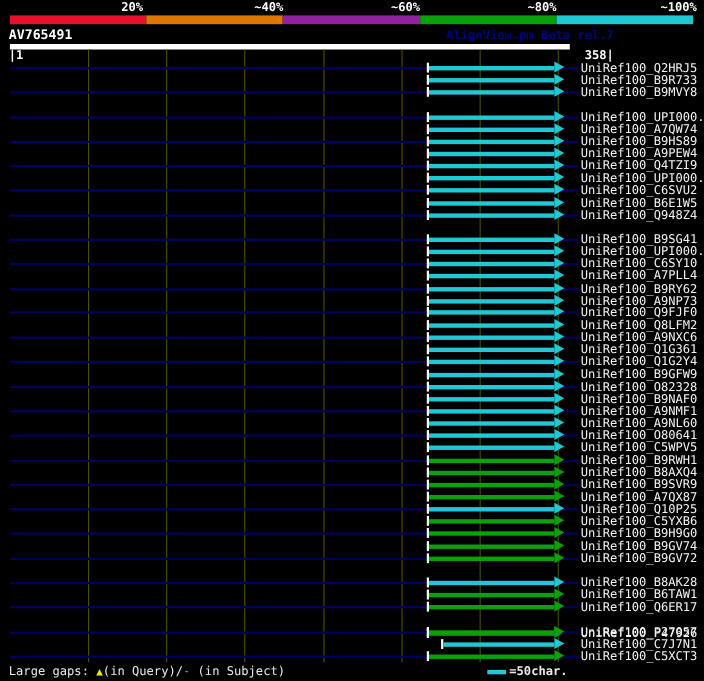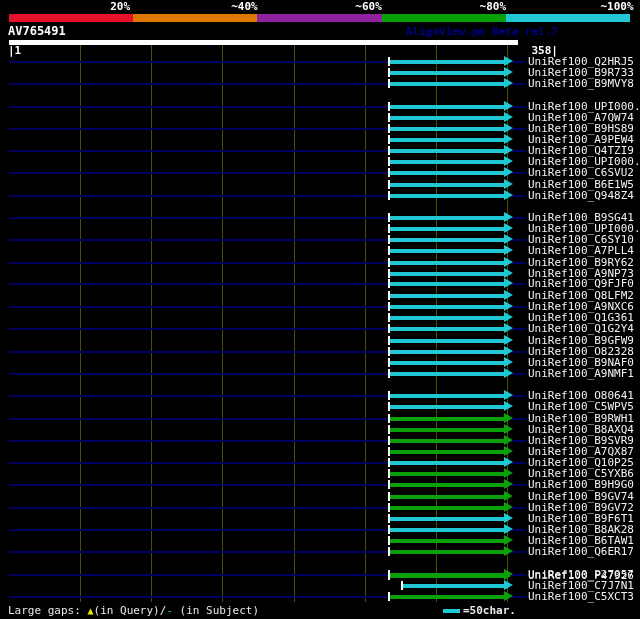--- a/index.html
+++ b/index.html
@@ -238,20 +238,26 @@
         <div class="arrow" style="left: 504px; border-left-color: rgb(31, 200, 210);"></div>
         <div class="hitlbl">UniRef100_B9NAF0</div>
       </div>
       <div class="hitrow" style="top: 312px;">
         <div class="underline" style="background: rgb(0, 0, 96);"></div>
         <div class="tick" style="left: 388.4px;"></div>
         <div class="shaft" style="left: 390.4px; width: 113.6px; background: rgb(31, 200, 210);"></div>
         <div class="arrow" style="left: 504px; border-left-color: rgb(31, 200, 210);"></div>
         <div class="hitlbl">UniRef100_A9NMF1</div>
       </div>
+      <div class="hitrow" style="top: 323.1px;">
+        <div class="tick" style="left: 388.4px;"></div>
+        <div class="shaft" style="left: 390.4px; width: 113.6px; background: rgb(31, 200, 210);"></div>
+        <div class="arrow" style="left: 504px; border-left-color: rgb(31, 200, 210);"></div>
+        <div class="hitlbl">UniRef100_A9NL60</div>
+      </div>
       <div class="hitrow" style="top: 334.3px;">
         <div class="underline" style="background: rgb(0, 0, 96);"></div>
         <div class="tick" style="left: 388.4px;"></div>
         <div class="shaft" style="left: 390.4px; width: 113.6px; background: rgb(31, 200, 210);"></div>
         <div class="arrow" style="left: 504px; border-left-color: rgb(31, 200, 210);"></div>
         <div class="hitlbl">UniRef100_O80641</div>
       </div>
       <div class="hitrow" style="top: 345.4px;">
         <div class="tick" style="left: 388.4px;"></div>
         <div class="shaft" style="left: 390.4px; width: 113.6px; background: rgb(31, 200, 210);"></div>
@@ -309,26 +315,20 @@
         <div class="shaft" style="left: 390.4px; width: 113.6px; background: rgb(10, 160, 10);"></div>
         <div class="arrow" style="left: 504px; border-left-color: rgb(10, 160, 10);"></div>
         <div class="hitlbl">UniRef100_B9GV74</div>
       </div>
       <div class="hitrow" style="top: 445.7px; text-align: center;">
         <div class="underline" style="background: rgb(0, 0, 96);"></div>
         <div class="tick" style="left: 388.4px;"></div>
         <div class="shaft" style="left: 390.4px; width: 113.6px; background: rgb(10, 160, 10);"></div>
         <div class="arrow" style="left: 504px; border-left-color: rgb(10, 160, 10);"></div>
         <div class="hitlbl">UniRef100_B9GV72</div>
-      </div>
-      <div class="hitrow" style="top: 456.8px;">
-        <div class="tick" style="left: 388.4px;"></div>
-        <div class="shaft" style="left: 390.4px; width: 113.6px; background: rgb(31, 200, 210);"></div>
-        <div class="arrow" style="left: 504px; border-left-color: rgb(31, 200, 210);"></div>
-        <div class="hitlbl">UniRef100_B9F6T1</div>
       </div>
       <div class="hitrow" style="top: 468px;">
         <div class="underline" style="background: rgb(0, 0, 96);"></div>
         <div class="tick" style="left: 388.4px;"></div>
         <div class="shaft" style="left: 390.4px; width: 113.6px; background: rgb(31, 200, 210);"></div>
         <div class="arrow" style="left: 504px; border-left-color: rgb(31, 200, 210);"></div>
         <div class="hitlbl">UniRef100_B8AK28</div>
       </div>
       <div class="hitrow" style="top: 479.1px;">
         <div class="tick" style="left: 388.4px;"></div>

